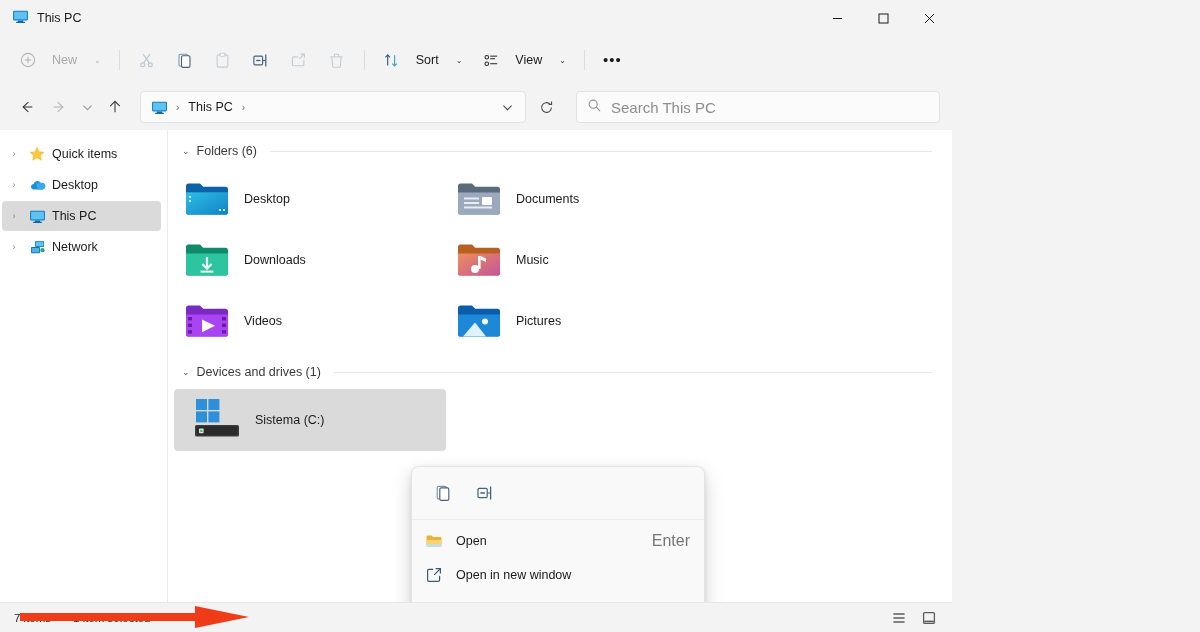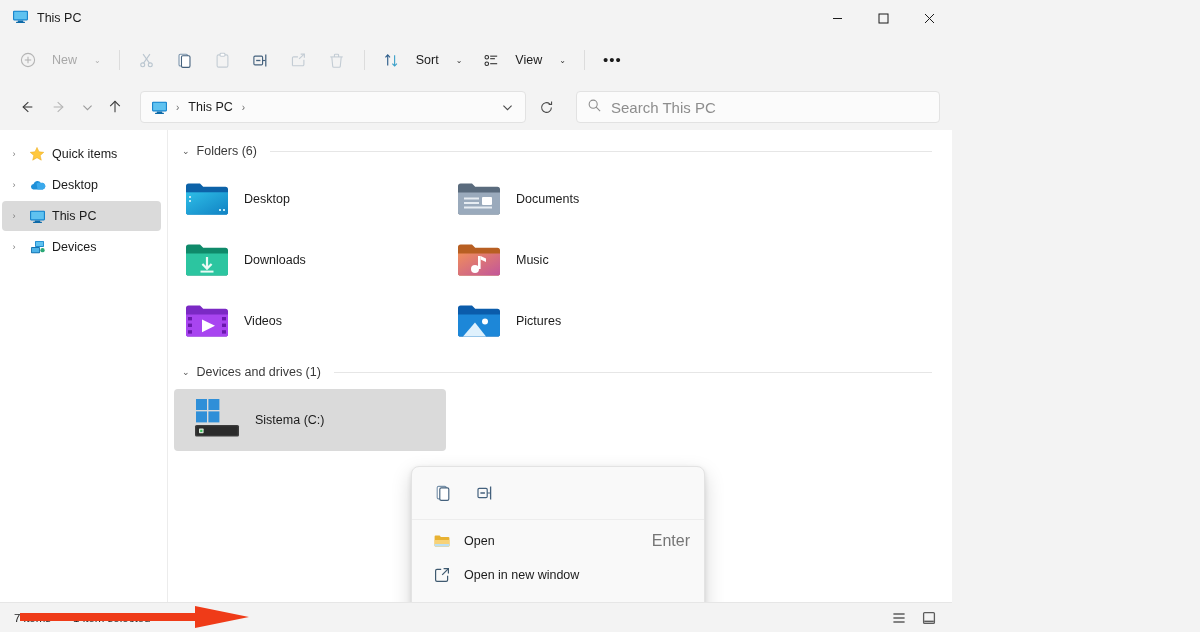--- a/index.html
+++ b/index.html
@@ -159,21 +159,21 @@
   }
   .ctx-toprow {
     display: flex; align-items: center;
     gap: 4px; padding: 6px 12px 10px 12px;
     border-bottom: 1px solid #ededed;
   }
   .ctx-topbtn {
     width: 38px; height: 32px; border-radius: 4px;
     display: flex; align-items: center; justify-content: center;
   }
-  .ctx-list { padding: 4px 4px 6px 12px; }
+  .ctx-list { padding: 4px 4px 6px 4px; }
   .ctx-item {
     height: 34px; border-radius: 4px;
     display: flex; align-items: center;
     padding: 0 10px 0 8px;
     gap: 12px;
   }
   .ctx-ico { width: 20px; height: 20px; flex: 0 0 20px; display: flex; align-items: center; justify-content: center; }
   .ctx-label { flex: 1 1 auto; font-size: 12.5px; color: #1b1b1b; }
   .ctx-accel { font-size: 16px; color: #767676; }
 
@@ -461,21 +461,21 @@
         <span class="nav-exp">›</span>
         <span class="nav-ico">
           <svg width="17" height="17" viewBox="0 0 18 18">
             <rect x="6.4" y="2" width="9.4" height="6.4" rx=".8" fill="#0d7ec9"></rect>
             <rect x="7.2" y="2.8" width="7.8" height="4.8" fill="#5fc2f0"></rect>
             <rect x="2.2" y="8.6" width="9.4" height="6.4" rx=".8" fill="#0d6aa8"></rect>
             <rect x="3" y="9.4" width="7.8" height="4.8" fill="#4db3e8"></rect>
             <circle cx="14.3" cy="11.8" r="2.3" fill="#2aa876"></circle>
           </svg>
         </span>
-        <span>Devices</span>
+        <span>Network</span>
       </div>
     </div>
 
     <div class="content">
 
       <div class="group-head">
         <span class="gchev">⌄</span>
         <span>Folders (6)</span>
         <span class="group-line"></span>
       </div>

